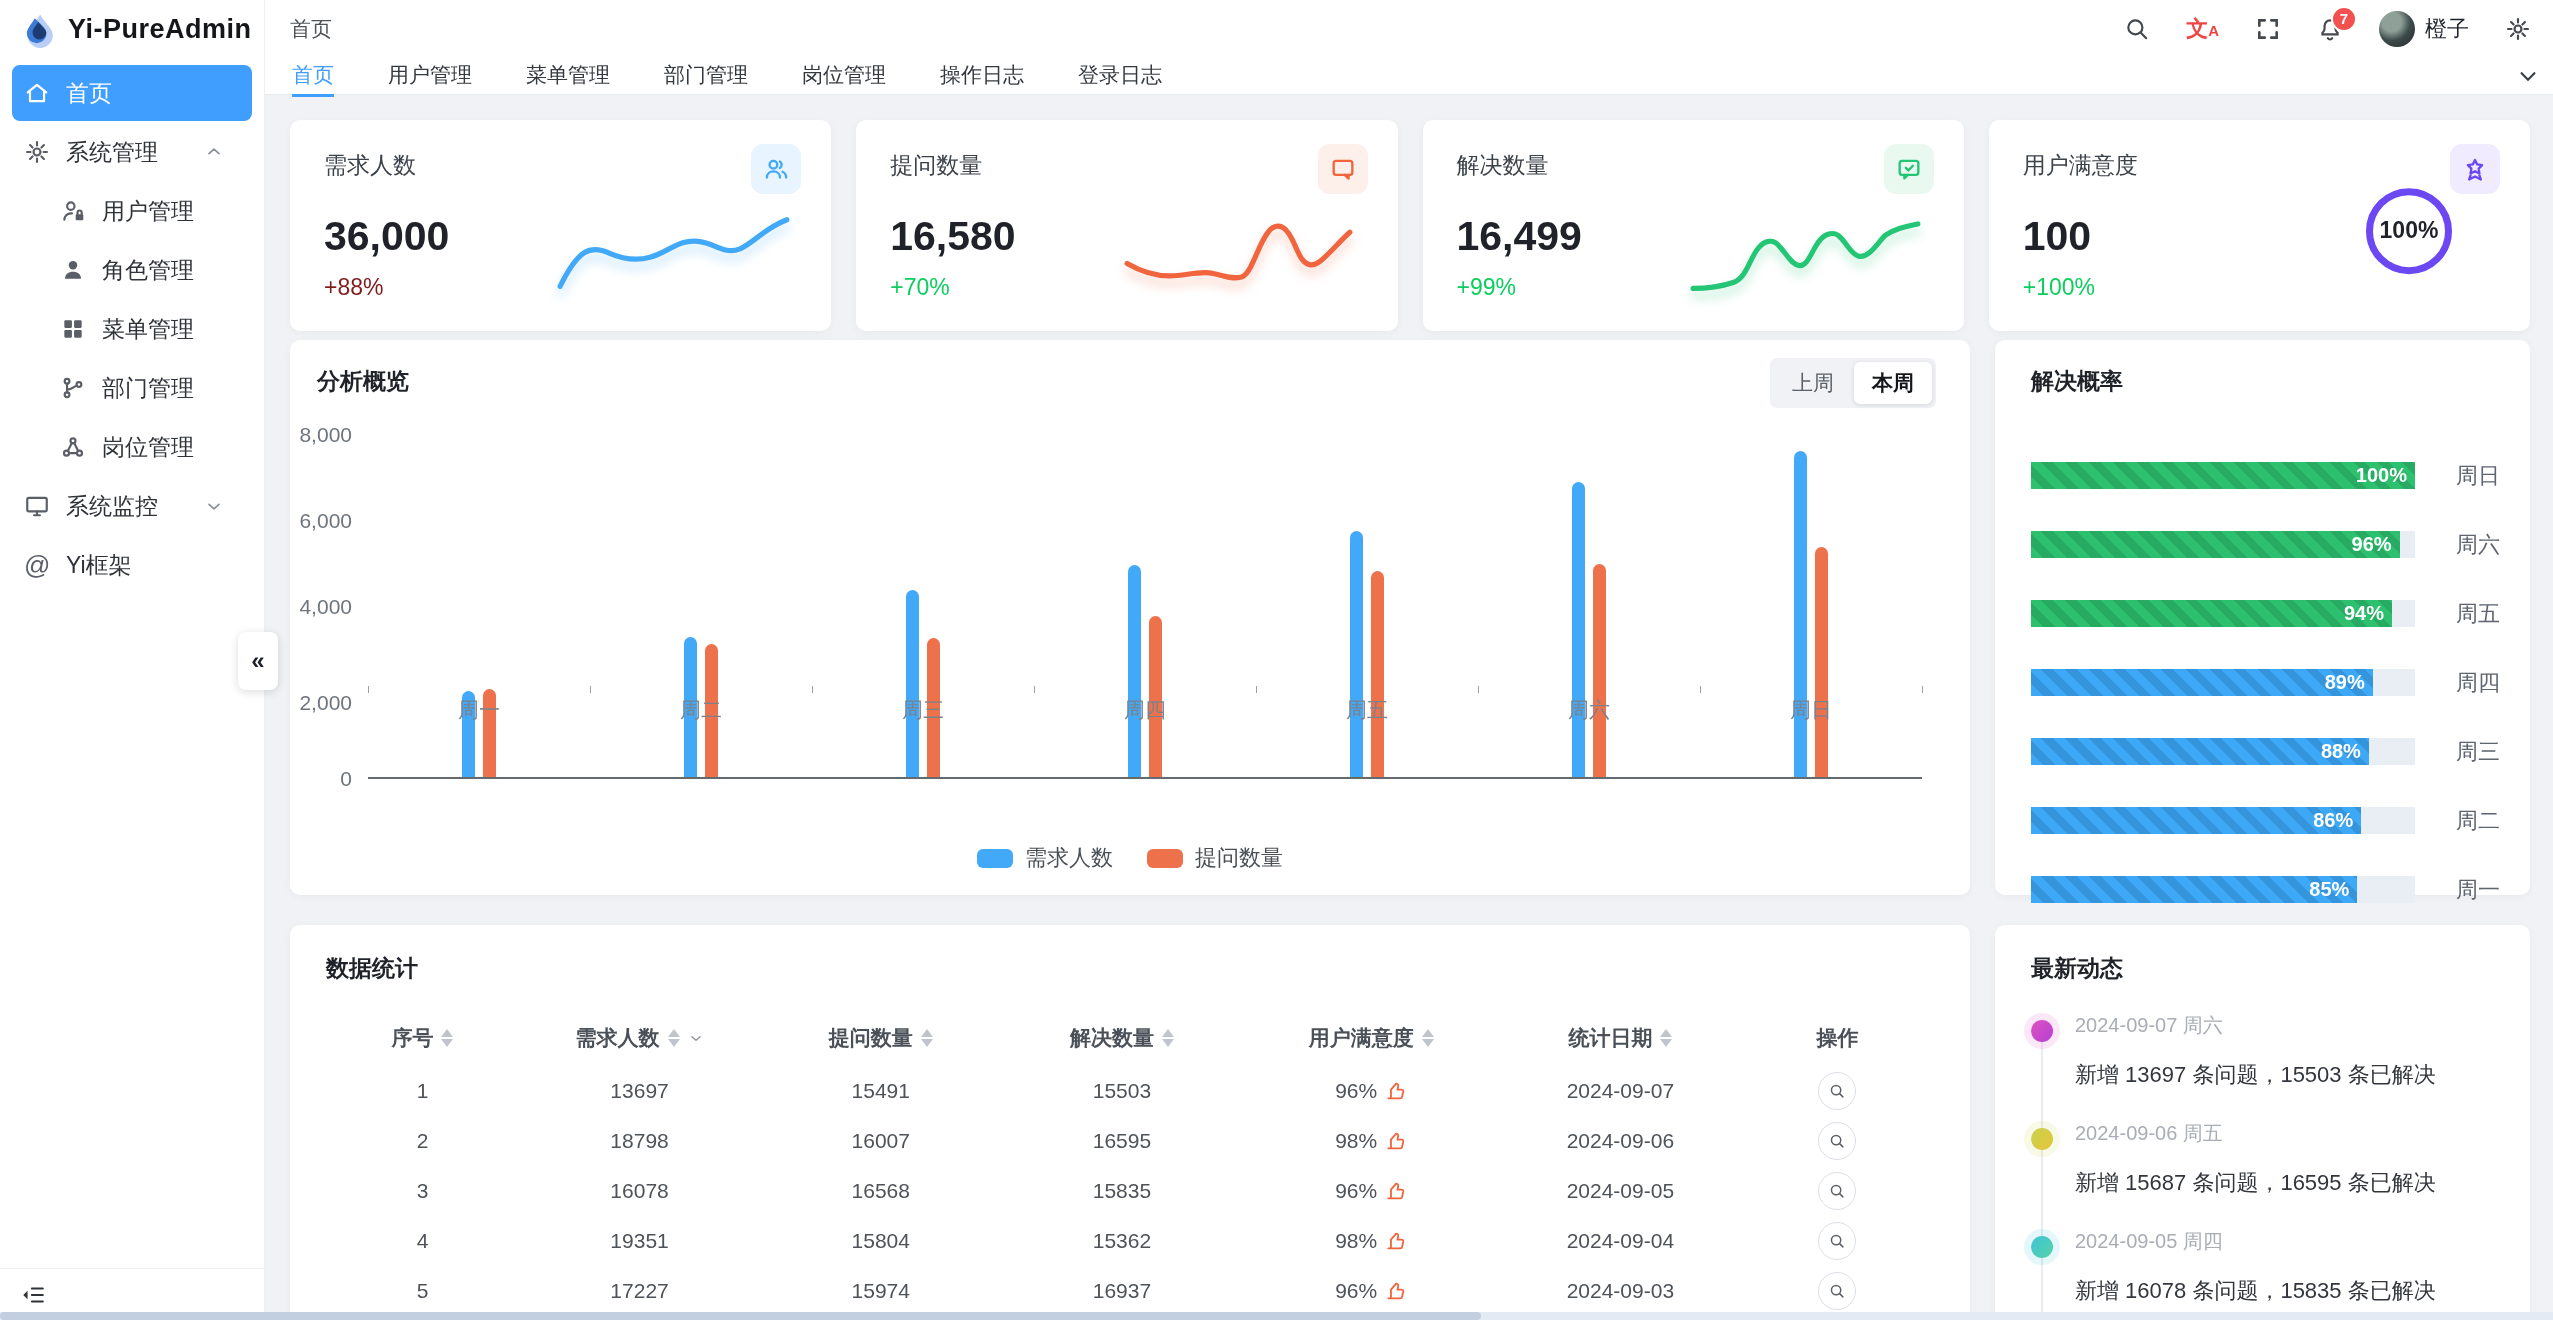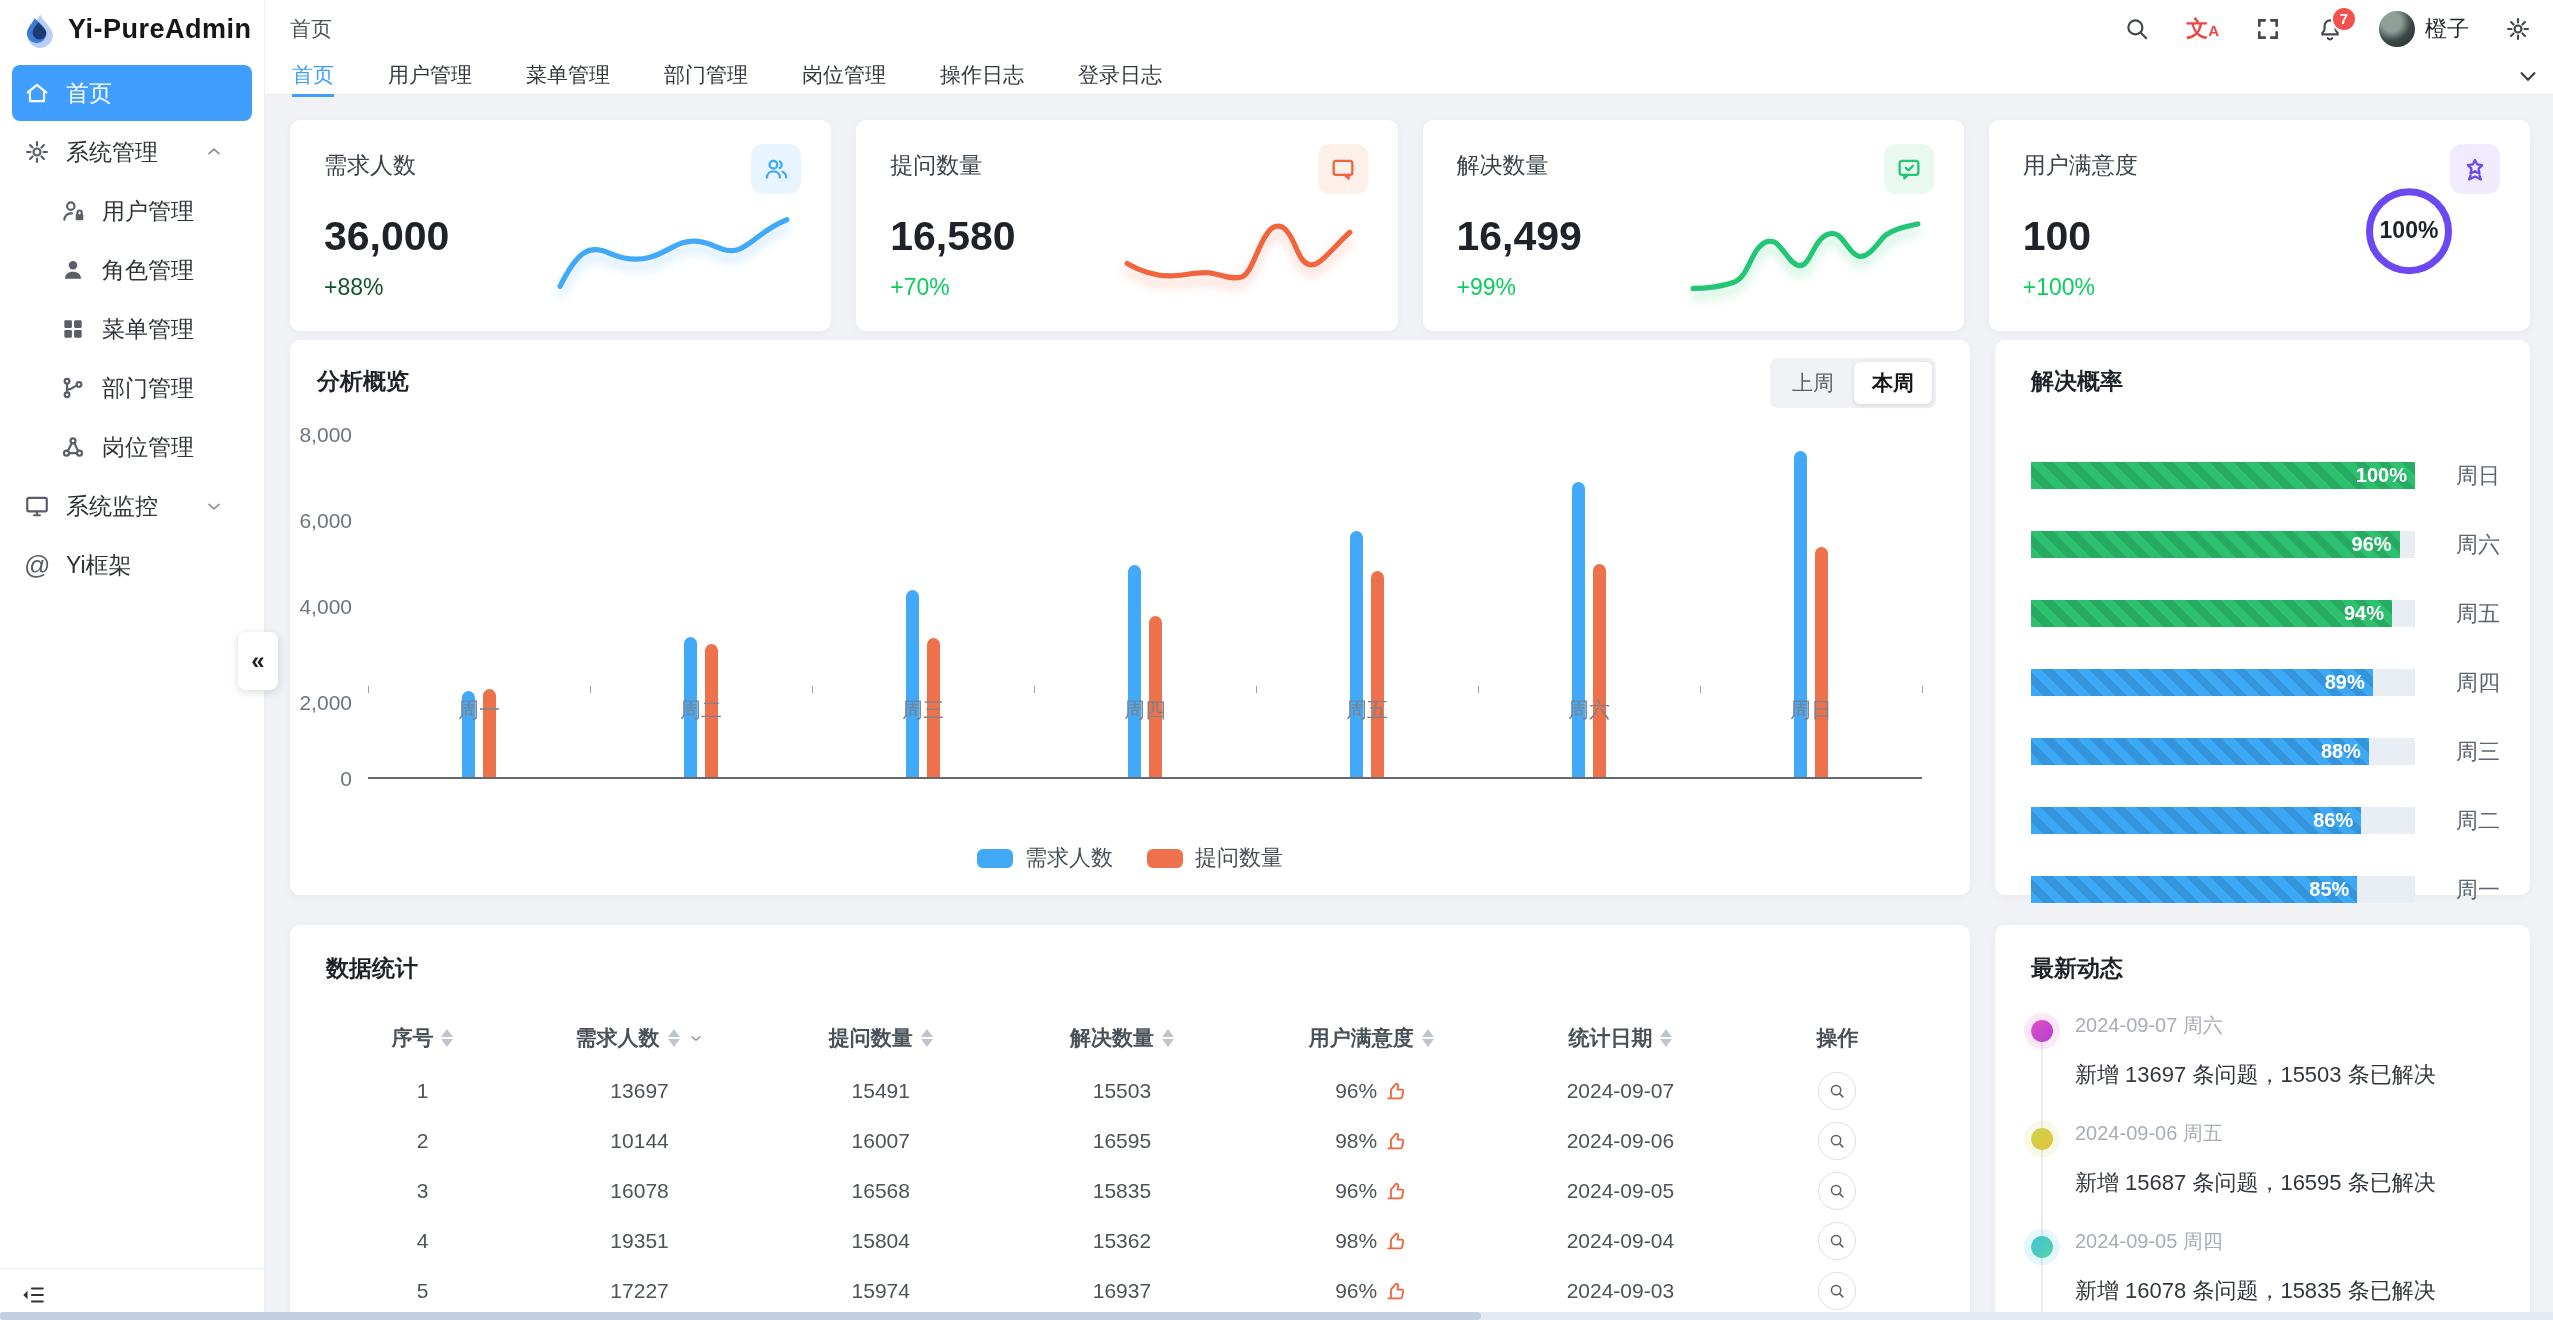--- a/index.html
+++ b/index.html
@@ -327,21 +327,21 @@
         <div class="stat-iconbox" style="background:#e8f4ff;color:#41a9f8">
           <span class="ic ">
             <svg viewBox="0 0 24 24" fill="none" stroke="currentColor" stroke-width="2" stroke-linecap="round" stroke-linejoin="round">
               <circle cx="9.8" cy="8.3" r="3.3"></circle>
               <path d="M4.2 19.2c0-3.1 2.5-5.2 5.6-5.2s5.6 2.1 5.6 5.2"></path>
               <path d="M15.3 5.5a3.3 3.3 0 0 1 0 5.6M17.6 14.4c1.9.9 3.1 2.6 3.1 4.8"></path>
             </svg>
           </span>
         </div>
         <div class="stat-value">36,000</div>
-        <div class="stat-delta" style="color:#14532d">+88%</div>
+        <div class="stat-delta" style="color:#7f1d1d">+88%</div>
         <svg class="sparkline" viewBox="0 0 230 100" preserveAspectRatio="none">
           <path d="M4 84 C22 48 34 44 52 52 C66 58 78 60 92 56 C104 53 112 46 124 42 C134 39 142 40 152 44 C162 48 170 52 180 48 C194 42 204 28 226 20" stroke="#41a9f8" stroke-width="5" fill="none" stroke-linecap="round" style="filter:drop-shadow(0 7px 5px #41a9f855)"></path>
         </svg>
       </section>
       <section class="stat-card">
         <div class="stat-title">提问数量</div>
         <div class="stat-iconbox" style="background:#fdefe9;color:#f0653e">
           <span class="ic ">
             <svg viewBox="0 0 24 24" fill="none" stroke="currentColor" stroke-width="2" stroke-linecap="round" stroke-linejoin="round">
               <rect x="4" y="5" width="16" height="12" rx="2"></rect>
@@ -595,21 +595,21 @@
                 </svg>
               </span>
             </button>
           </div>
         </div>
         <div class="trow">
           <div class="tcell">
             <span>2</span>
           </div>
           <div class="tcell">
-            <span>10144</span>
+            <span>18798</span>
           </div>
           <div class="tcell">
             <span>16007</span>
           </div>
           <div class="tcell">
             <span>16595</span>
           </div>
           <div class="tcell">
             <span>98%</span>
             <span class="thumb ic">

